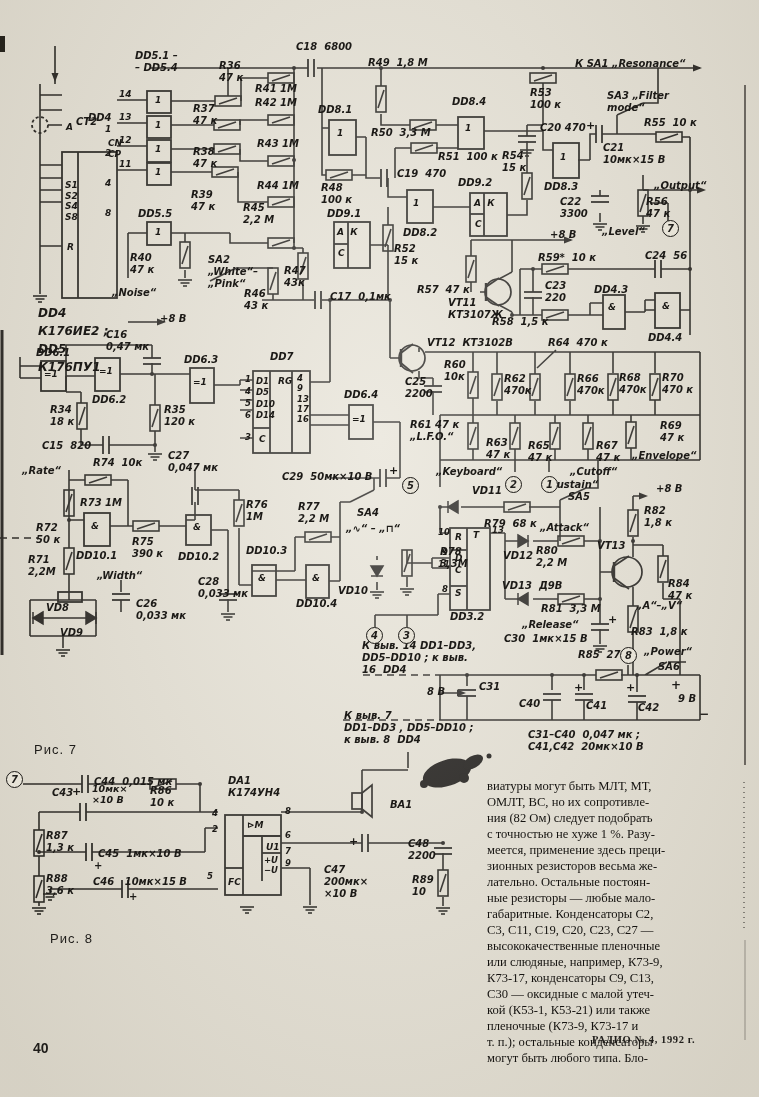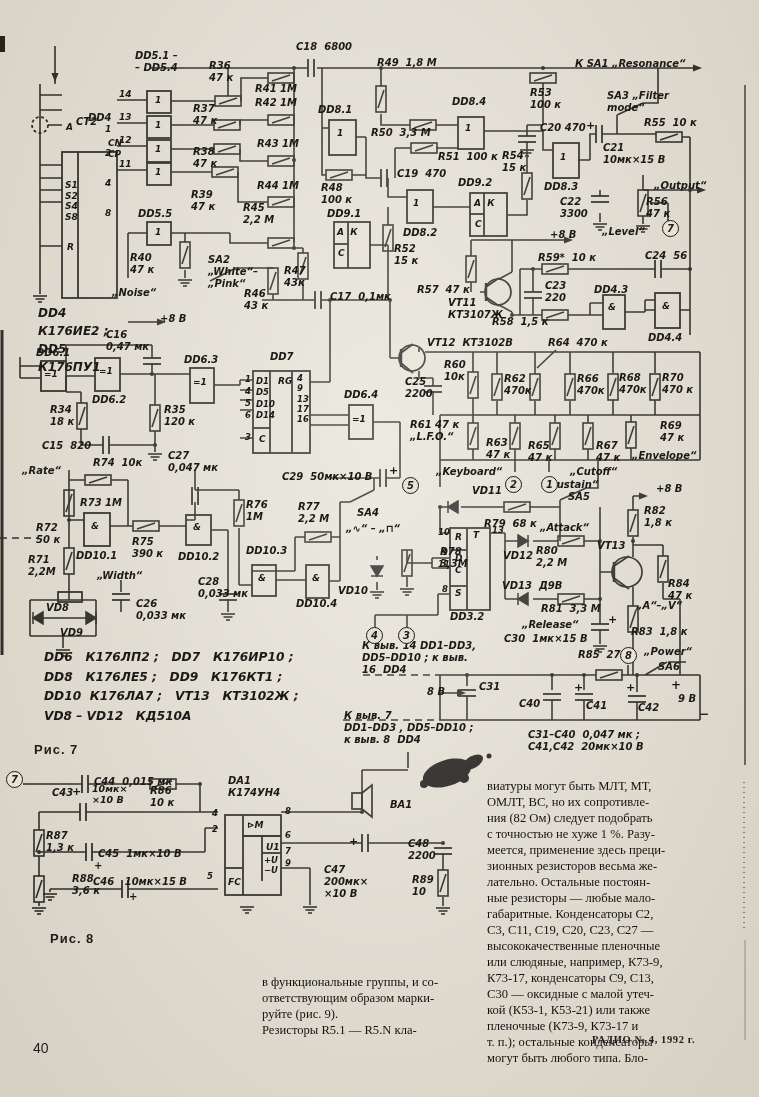--- a/index.html
+++ b/index.html
@@ -7,25 +7,25 @@
         font-family:"DejaVu Sans",sans-serif;color:#1f1d1a;}
   .page::after{content:"";position:absolute;inset:0;pointer-events:none;
         background:radial-gradient(ellipse at 50% 40%, rgba(255,255,255,.25), rgba(90,80,60,.12) 95%);}
   svg{position:absolute;left:0;top:0;}
   .lbl{position:absolute;font-style:italic;font-weight:700;font-size:10px;line-height:1.18;
        white-space:pre;color:#1c1a17;z-index:3;}
   .circ{position:absolute;width:17px;height:17px;border:1.7px solid #1c1a17;border-radius:50%;
        display:flex;align-items:center;justify-content:center;font-size:10px;font-weight:700;
        font-style:italic;background:#e7e3d7;z-index:4;box-sizing:border-box;}
   .note{position:absolute;font-style:italic;font-weight:700;white-space:pre;z-index:3;color:#1c1a17;}
-  .caption{position:absolute;font-weight:700;font-size:13px;letter-spacing:1px;z-index:3;
+  .caption{position:absolute;font-weight:400;font-size:13px;letter-spacing:1px;z-index:3;
        font-family:"Liberation Sans",sans-serif;}
   .article{position:absolute;font-family:"Liberation Serif",serif;font-size:12.6px;
        line-height:1.27;color:#151310;white-space:pre-line;z-index:3;}
-  .pageno{position:absolute;font-family:"Liberation Sans",sans-serif;font-weight:400;font-size:14px;z-index:3;}
+  .pageno{position:absolute;font-family:"Liberation Sans",sans-serif;font-weight:700;font-size:14px;z-index:3;}
   .footer{position:absolute;font-family:"Liberation Serif",serif;font-weight:700;font-size:10.5px;
        letter-spacing:.6px;z-index:3;}
 </style>
 </head>
 <body>
 
 <div class="page">
 
   <svg width="759" height="1097" viewBox="0 0 759 1097">
     <defs>
@@ -329,21 +329,21 @@
       <div class="lbl" style="left: 119px; top: 135px; font-size: 9px;">12</div>
       <div class="lbl" style="left: 119px; top: 159px; font-size: 9px;">11</div>
       <div class="lbl" style="left: 135px; top: 50px;">DD5.1 –
 – DD5.4</div>
       <div class="lbl" style="left: 155px; top: 95px; font-size: 9px;">1</div>
       <div class="lbl" style="left: 155px; top: 120px; font-size: 9px;">1</div>
       <div class="lbl" style="left: 155px; top: 144px; font-size: 9px;">1</div>
       <div class="lbl" style="left: 155px; top: 167px; font-size: 9px;">1</div>
       <div class="lbl" style="left: 138px; top: 208px;">DD5.5</div>
       <div class="lbl" style="left: 155px; top: 227px; font-size: 9px;">1</div>
-      <div class="lbl" style="left: 209px; top: 60px;">R36
+      <div class="lbl" style="left: 219px; top: 60px;">R36
 47 к</div>
       <div class="lbl" style="left: 193px; top: 103px;">R37
 47 к</div>
       <div class="lbl" style="left: 193px; top: 146px;">R38
 47 к</div>
       <div class="lbl" style="left: 191px; top: 189px;">R39
 47 к</div>
       <div class="lbl" style="left: 130px; top: 252px;">R40
 47 к</div>
       <div class="lbl" style="left: 112px; top: 287px;">„Noise“</div>
@@ -362,21 +362,21 @@
 43к</div>
       <div class="lbl" style="left: 330px; top: 291px;">C17  0,1мк</div>
       <div class="lbl" style="left: 296px; top: 41px;">C18  6800</div>
       <div class="lbl" style="left: 318px; top: 104px;">DD8.1</div>
       <div class="lbl" style="left: 337px; top: 128px; font-size: 9px;">1</div>
       <div class="lbl" style="left: 321px; top: 182px;">R48
 100 к</div>
       <div class="lbl" style="left: 327px; top: 208px;">DD9.1</div>
       <div class="lbl" style="left: 337px; top: 227px; font-size: 9px;">А  К</div>
       <div class="lbl" style="left: 338px; top: 248px; font-size: 9px;">С</div>
-      <div class="lbl" style="left: 377px; top: 57px;">R49  1,8 М</div>
+      <div class="lbl" style="left: 368px; top: 57px;">R49  1,8 М</div>
       <div class="lbl" style="left: 371px; top: 127px;">R50  3,3 М</div>
       <div class="lbl" style="left: 452px; top: 96px;">DD8.4</div>
       <div class="lbl" style="left: 465px; top: 123px; font-size: 9px;">1</div>
       <div class="lbl" style="left: 438px; top: 151px;">R51  100 к</div>
       <div class="lbl" style="left: 397px; top: 168px;">C19  470</div>
       <div class="lbl" style="left: 458px; top: 177px;">DD9.2</div>
       <div class="lbl" style="left: 474px; top: 198px; font-size: 9px;">А  К</div>
       <div class="lbl" style="left: 475px; top: 219px; font-size: 9px;">С</div>
       <div class="lbl" style="left: 403px; top: 227px; text-align: center;">DD8.2</div>
       <div class="lbl" style="left: 413px; top: 198px; font-size: 9px;">1</div>
@@ -579,21 +579,21 @@
       <div class="lbl" style="left: 72px; top: 786px; font-size: 11px;">+</div>
       <div class="lbl" style="left: 92px; top: 783px; font-size: 9.5px;">10мк×
 ×10 В</div>
       <div class="lbl" style="left: 150px; top: 785px;">R86
 10 к</div>
       <div class="lbl" style="left: 94px; top: 776px;">C44  0,015 мк</div>
       <div class="lbl" style="left: 46px; top: 830px;">R87
 1,3 к</div>
       <div class="lbl" style="left: 98px; top: 848px;">C45  1мк×10 В</div>
       <div class="lbl" style="left: 94px; top: 860px; font-size: 10px;">+</div>
-      <div class="lbl" style="left: 46px; top: 873px; padding-left: 26px;">R88
+      <div class="lbl" style="left: 46px; top: 873px;">R88
 3,6 к</div>
       <div class="lbl" style="left: 93px; top: 876px;">C46   10мк×15 В</div>
       <div class="lbl" style="left: 129px; top: 891px; font-size: 10px;">+</div>
       <div class="lbl" style="left: 228px; top: 775px;">DA1
 К174УН4</div>
       <div class="lbl" style="left: 247px; top: 820px; font-size: 9px;">⊳М</div>
       <div class="lbl" style="left: 266px; top: 842px; font-size: 9px;">U1</div>
       <div class="lbl" style="left: 264px; top: 855px; font-size: 8.5px;">+U
 −U</div>
       <div class="lbl" style="left: 228px; top: 877px; font-size: 9px;">FC</div>
@@ -612,31 +612,23 @@
       <div class="lbl" style="left: 408px; top: 838px;">C48
 2200</div>
       <div class="lbl" style="left: 412px; top: 874px;">R89
 10</div>
     </div>
 
   <div class="note" style="left:38px;top:304px;font-size:12px;line-height:1.5;">DD4
 К176ИЕ2 ;
 DD5
 К176ПУ1</div>
-  <div class="note" style="left:44px;top:648px;font-size:12.2px;line-height:1.6;">DD6   К176ЛП2 ;   DD7   К176ИР10 ;
-DD8   К176ЛЕ5 ;   DD9   К176КТ1 ;
-DD10  К176ЛА7 ;   VT13   КТ3102Ж ;
-VD8 – VD12   КД510А</div>
   <div class="caption" style="left:34px;top:742px;">Рис. 7</div>
   <div class="caption" style="left:50px;top:931px;">Рис. 8</div>
 
-  <div class="article" style="left:262px;top:975px;width:222px;">в функциональные группы, и со-
-ответствующим  образом  марки-
-руйте  (рис.  9).
-    Резисторы  R5.1 — R5.N  кла-</div>
   <div class="article" style="left:487px;top:779px;width:256px;">виатуры могут быть МЛТ, МТ,
 ОМЛТ, ВС, но их сопротивле-
 ния (82 Ом) следует подобрать
 с точностью не хуже 1 %. Разу-
 меется, применение здесь преци-
 зионных резисторов весьма же-
 лательно.  Остальные  постоян-
 ные  резисторы — любые  мало-
 габаритные.  Конденсаторы  С2,
 С3, С11, С19, С20, С23, С27 —

